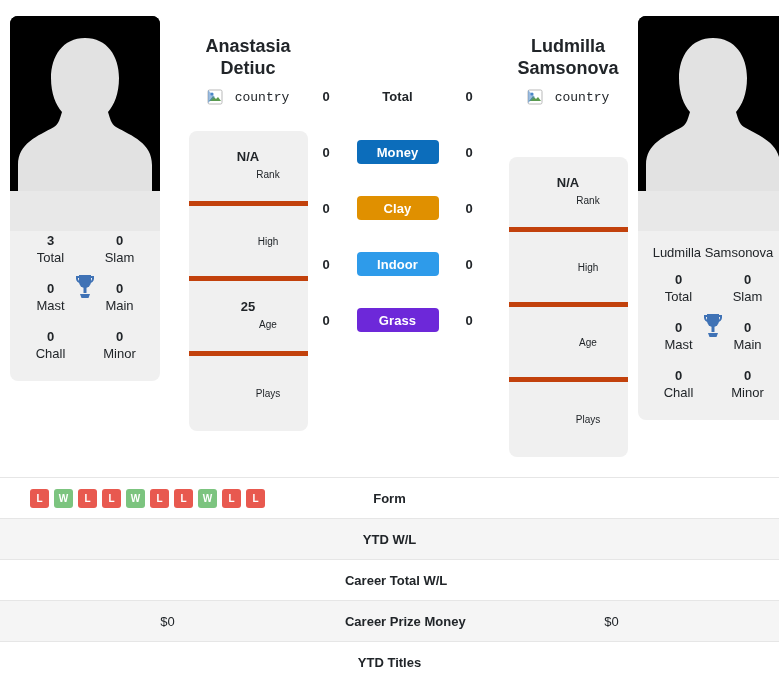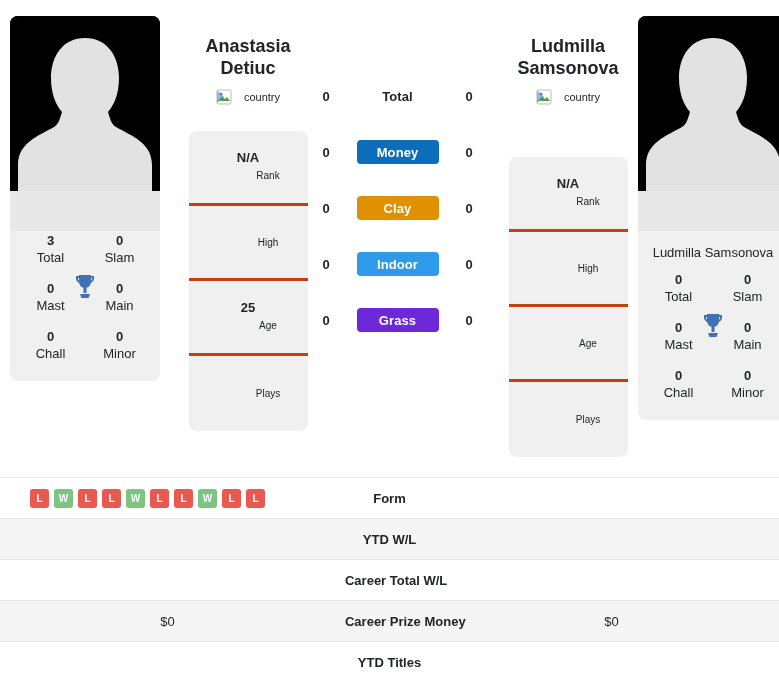--- a/index.html
+++ b/index.html
@@ -93,26 +93,27 @@
     font-size: 18px;
     font-weight: bold;
     text-align: center;
     line-height: 22px;
     margin-top: 25px;
     color: #212529;
   }
 
   .country-img {
     margin-top: 10px;
-    font-size: 11px;
+    font-size: 13px;
     color: #212529;
     display: flex;
     align-items: center;
     gap: 12px;
     justify-content: center;
+    font-family: Liberation Mono, monospace;
   }
   .broken-img-glyph {
     width: 16px;
     height: 16px;
     display: inline-block;
     flex: 0 0 auto;
   }
   .broken-img-glyph svg { display: block; width: 16px; height: 16px; }
 
   .info-panel {
@@ -124,21 +125,21 @@
   }
   .left-mid .info-panel { margin-top: 26px; }
   .right-mid .info-panel { margin-top: 52px; }
 
   .info-row {
     height: 75px;
     display: flex;
     flex-direction: column;
     align-items: center;
     justify-content: center;
-    border-bottom: 3px solid #c2410c;
+    border-bottom: 5px solid #c2410c;
   }
   .info-row:last-child { border-bottom: none; }
   .info-val {
     font-size: 13px;
     font-weight: bold;
     line-height: 17px;
   }
   .info-val:empty { display: none; }
   .info-lbl {
     font-size: 10px;

